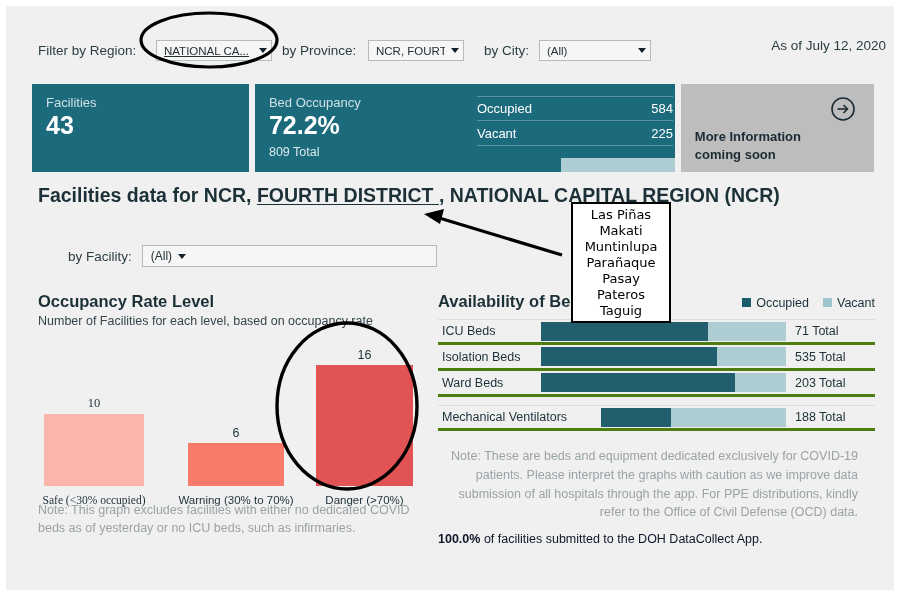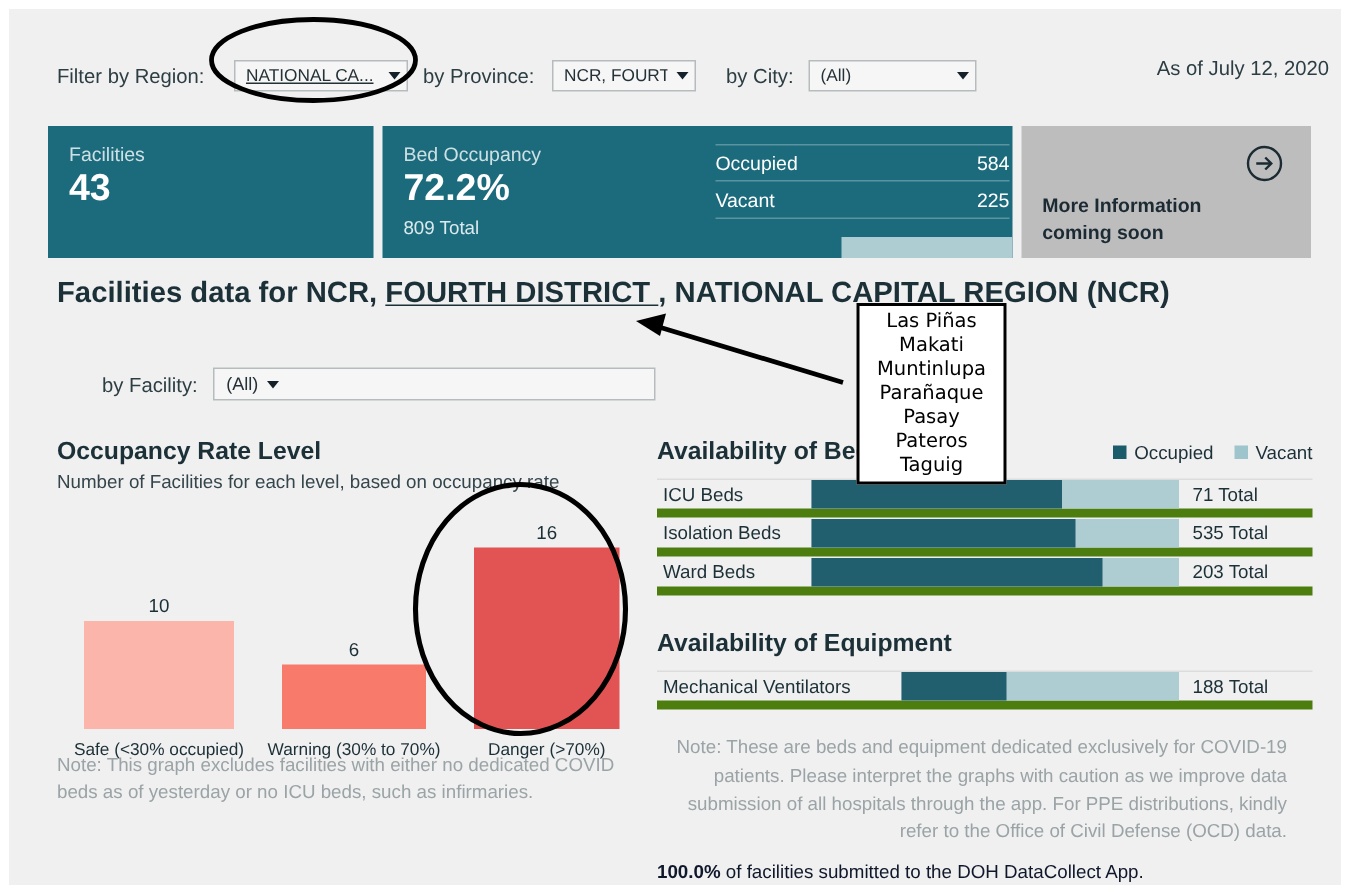--- a/index.html
+++ b/index.html
@@ -171,21 +171,21 @@
   .legend-item { display: flex; gap: 5px; align-items: center;
     font-size: 12.5px; color: #1c3038; }
   .swatch { width: 9px; height: 9px; display: inline-block; }
   .sw-occ { background: #1b5c6b; }
   .sw-vac { background: #9ec5cc; }
 
   .hbar-table { margin-top: 8px; }
   .hbar-row {
     display: flex; align-items: center;
     height: 26px;
-    border-bottom: 6px solid #4d7c0f;
+    border-bottom: 3px solid #4d7c0f;
   }
   .hbar-row:first-child { border-top: 1px solid #dcdcdc; }
   .hbar-label {
     width: 103px; font-size: 12.5px; color: #1c3038;
     padding-left: 4px;
   }
   .hbar-track {
     position: relative; width: 245px; height: 19px;
     background: #aecdd3;
   }
@@ -307,21 +307,21 @@
       <span class="caret"></span>
     </div>
   </div>
 
   <div class="left-panel">
     <div class="sec-title">Occupancy Rate Level</div>
     <div class="sec-sub">Number of Facilities for each level, based on occupancy rate</div>
 
     <div class="barchart">
 
-      <div class="bargroup" style="left:18px; width:100px;">
+      <div class="bargroup" style="left:6px; width:100px;font-family:Liberation Serif, serif;">
         <span class="barval">10</span>
         <div class="bar" style="height:72px; background:#fcb5aa;"></div>
         <span class="barcat">Safe (&lt;30% occupied)</span>
       </div>
 
       <div class="bargroup" style="left:150px; width:96px;">
         <span class="barval">6</span>
         <div class="bar" style="height:43px; background:#f77a6b;"></div>
         <span class="barcat">Warning (30% to 70%)</span>
       </div>
@@ -371,21 +371,20 @@
 
       <div class="hbar-row">
         <span class="hbar-label">Ward Beds</span>
         <span class="hbar-track">
           <span class="hbar-fill" style="width:79%;"></span>
         </span>
         <span class="hbar-total">203 Total</span>
       </div>
     </div>
 
-    <div class="sec-title2">Availability of Equipment</div>
 
     <div class="hbar-table">
       <div class="hbar-row">
         <span class="hbar-label" style="width:163px;">Mechanical Ventilators</span>
         <span class="hbar-track" style="width:185px;">
           <span class="hbar-fill" style="width:38%;"></span>
         </span>
         <span class="hbar-total">188 Total</span>
       </div>
     </div>

